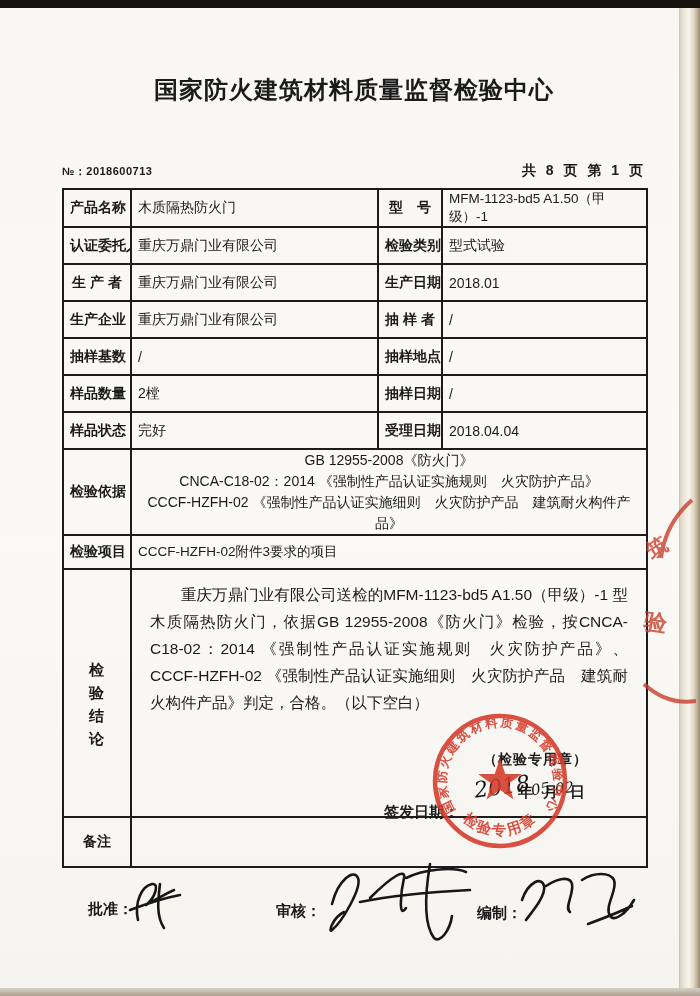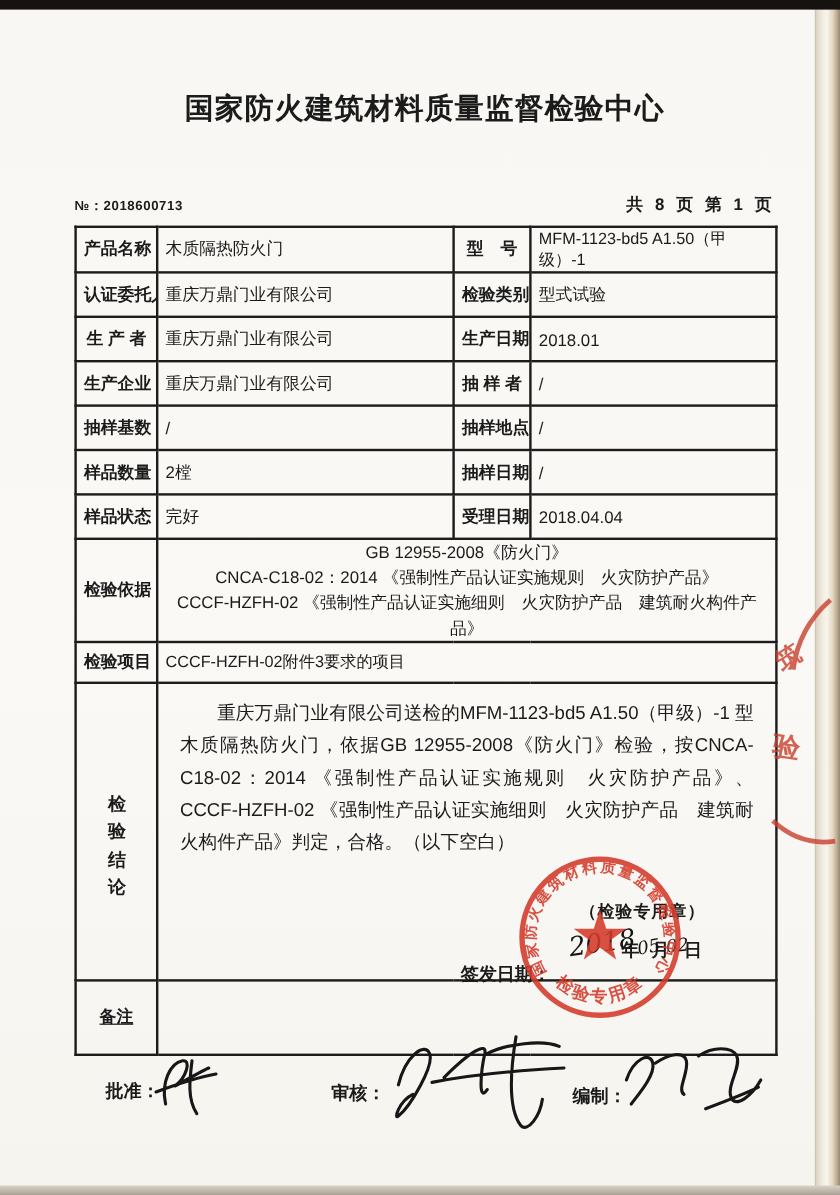--- a/index.html
+++ b/index.html
@@ -24,21 +24,21 @@
     font-size:14px; font-weight:bold; letter-spacing:3px; }
 
   table.report { position:absolute; left:62px; top:188px; width:584px;
     border-collapse:collapse; table-layout:fixed; }
   table.report td { border:2px solid #1c1c1c; padding:0 6px; font-size:14px; overflow:hidden; }
   td.lbl { font-weight:bold; text-align:center; font-size:13px; padding:0 1px; white-space:nowrap; }
   tr.r-s { height:37px; }
   tr.r-basis { height:84px; }
   tr.r-items { height:34px; }
   tr.r-concl { height:248px; }
-  tr.r-rem { height:62px;text-decoration:underline; }
+  tr.r-rem { height:50px; }
   td.pre { white-space:pre-line; font-size:13.5px; line-height:21px; padding:4px 8px;text-align:center; }
   td.concl-cell { vertical-align:top; padding:0; }
   .concl-text { margin:11px 12px 0 12px; font-size:15.5px; line-height:27px;
     text-indent:2em; text-align:justify; }
   td.vcell { text-align:center; vertical-align:middle; }
   .v-label { display:inline-block; writing-mode:vertical-rl; text-orientation:upright;
     letter-spacing:23px; font-weight:bold; font-size:15px; line-height:1; padding-top:8px; }
 
   .seal-note { position:absolute; left:447px; top:751px; font-size:14px; font-weight:bold; letter-spacing:1px; z-index:3;margin-left:36px; }
   .issue-label { position:absolute; left:384px; top:783px; font-size:15px; font-weight:bold; z-index:3;margin-top:20px; }

